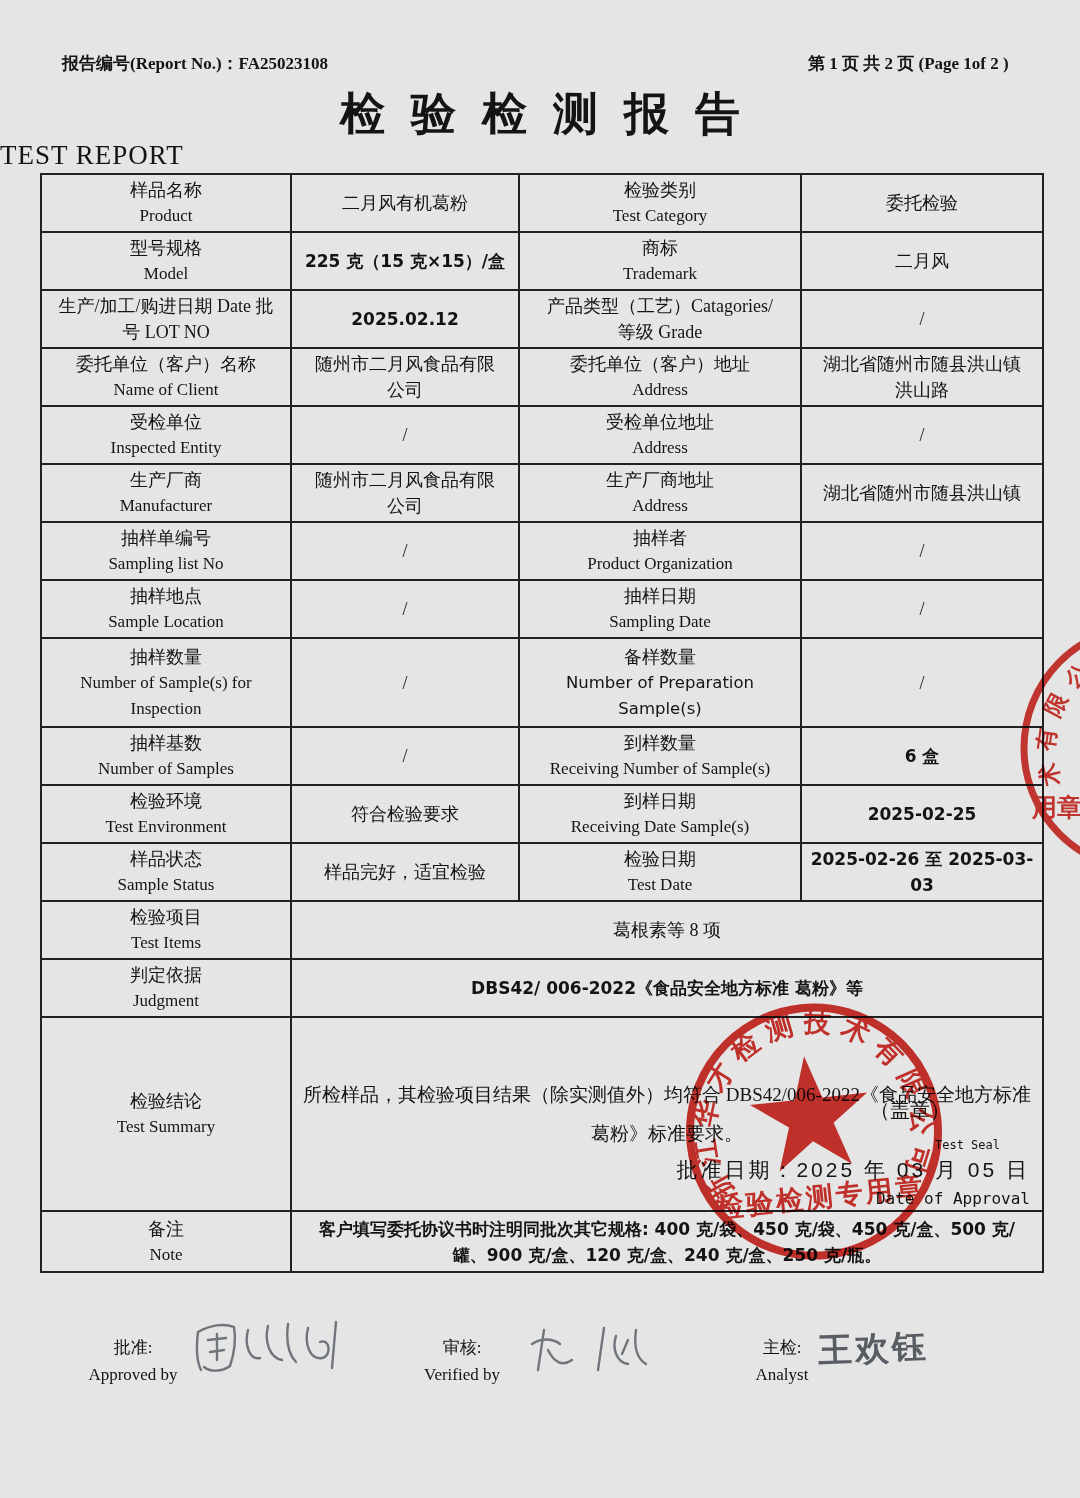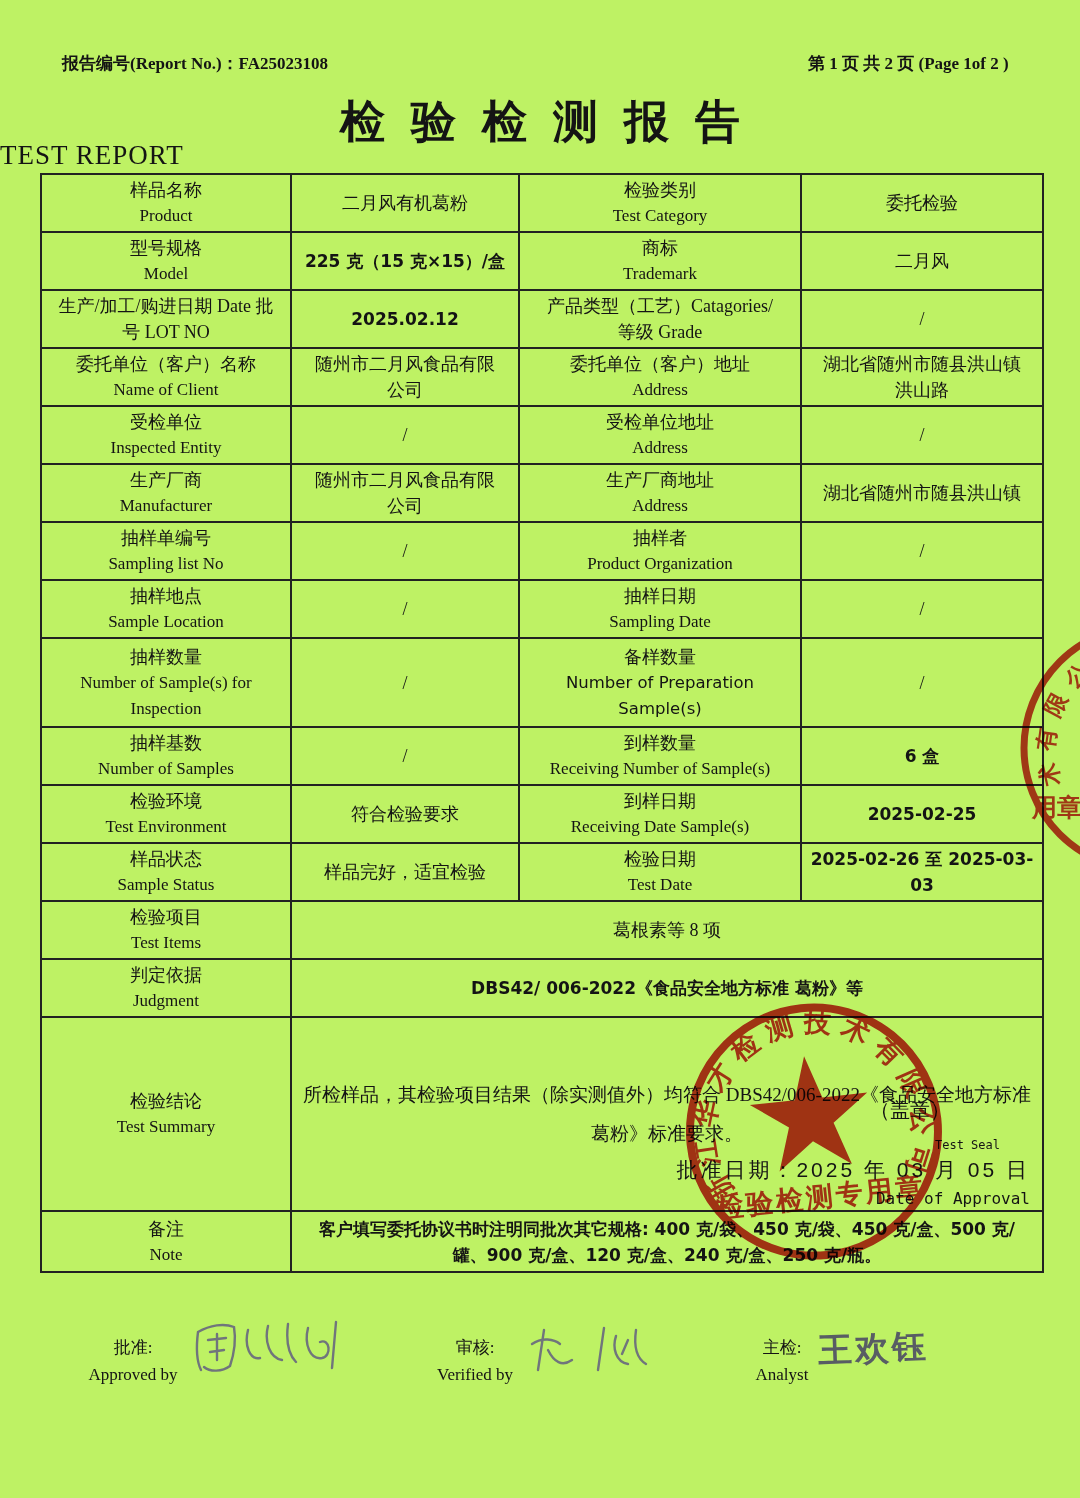--- a/index.html
+++ b/index.html
@@ -1,20 +1,20 @@
 <!DOCTYPE html>
 <html><head>
 <meta charset="utf-8">
 <style>
   html,body{margin:0;padding:0;background:#ffffff;}
-  .page{position:relative;width:1080px;height:1498px;background:#bef264;overflow:hidden;
+  .page{position:relative;width:1080px;height:1498px;background:#e5e5e5;overflow:hidden;
         font-family:"Liberation Serif","DejaVu Serif",serif;color:#141414;}
   .hdr-left{position:absolute;left:62px;top:52px;font-size:17px;font-weight:bold;}
   .hdr-right{position:absolute;left:808px;top:52px;font-size:17px;font-weight:bold;}
-  .title-cn{position:absolute;left:0;top:92px;width:100%;text-align:center;font-size:45px;
+  .title-cn{position:absolute;left:0;top:84px;width:100%;text-align:center;font-size:45px;
             font-weight:bold;letter-spacing:26px;text-indent:26px;}
   .title-en{position:absolute;left:0;top:140px;width:100%;font-size:27px;
             font-weight:normal;letter-spacing:1px;}
   table.rpt{position:absolute;left:40px;top:173px;width:1002px;border-collapse:collapse;table-layout:fixed;}
   table.rpt td{border:2px solid #222;padding:2px 6px;text-align:center;vertical-align:middle;overflow:visible;}
   .ln{display:block;line-height:26px;font-size:18px;}
   td.lab .ln.en{font-size:17px;}
   .sans{font-family:"DejaVu Sans","Liberation Sans",sans-serif;font-size:16.5px;}
   .num{font-family:"DejaVu Sans","Liberation Sans",sans-serif;font-weight:600;font-size:17px;}
   tr.h58{height:58px;} tr.h85{height:89px;} tr.h57{height:57px;} tr.h218{height:194px;} tr.h61{height:61px;}
@@ -348,21 +348,21 @@
   </div>
   <svg class="sig-svg" style="left:188px;top:1312px;" width="160" height="75" viewBox="0 0 160 75">
     <g fill="none" stroke="#70757c" stroke-width="2.4" stroke-linecap="round">
       <path d="M10 20 C8 36 9 50 13 58 M10 20 C22 13 36 11 46 15 C48 27 46 42 42 54 C34 60 22 60 16 55"></path>
       <path d="M20 28 L38 26 M22 40 L36 38 M29 22 L29 48"></path>
       <path d="M60 18 C56 34 62 48 72 46 M80 14 C76 30 82 46 94 48 M100 12 C98 28 100 42 108 50"></path>
       <path d="M120 16 C116 32 122 48 134 46 C144 44 142 26 132 30 M148 10 L144 56"></path>
     </g>
   </svg>
 
-  <div class="sig-label" style="left:400px;">
+  <div class="sig-label" style="left:387px;">
     <span class="cn">审核:</span>
     <span class="en">Verified by</span>
   </div>
   <svg class="sig-svg" style="left:528px;top:1318px;" width="140" height="62" viewBox="0 0 140 62">
     <g fill="none" stroke="#70757c" stroke-width="2.4" stroke-linecap="round">
       <path d="M16 12 L10 52 M4 26 C14 19 26 21 32 26 M20 32 C26 44 34 49 44 42"></path>
       <path d="M76 10 L70 52 M88 18 C84 30 88 44 100 46 M108 12 C106 26 108 40 118 46 M100 22 L94 36"></path>
     </g>
   </svg>
 

